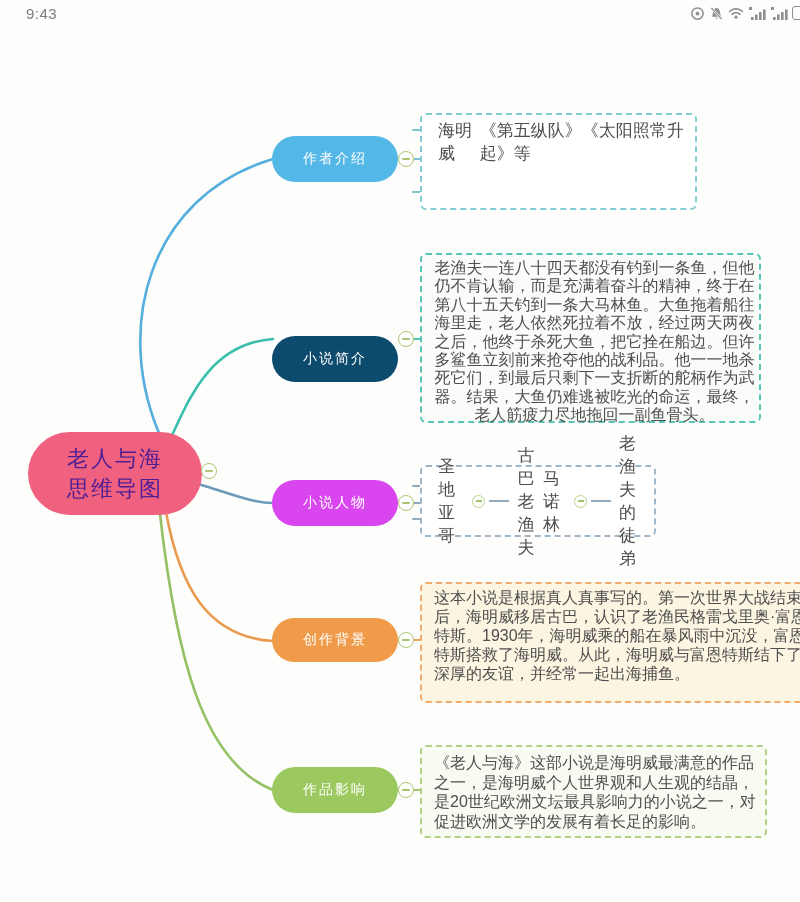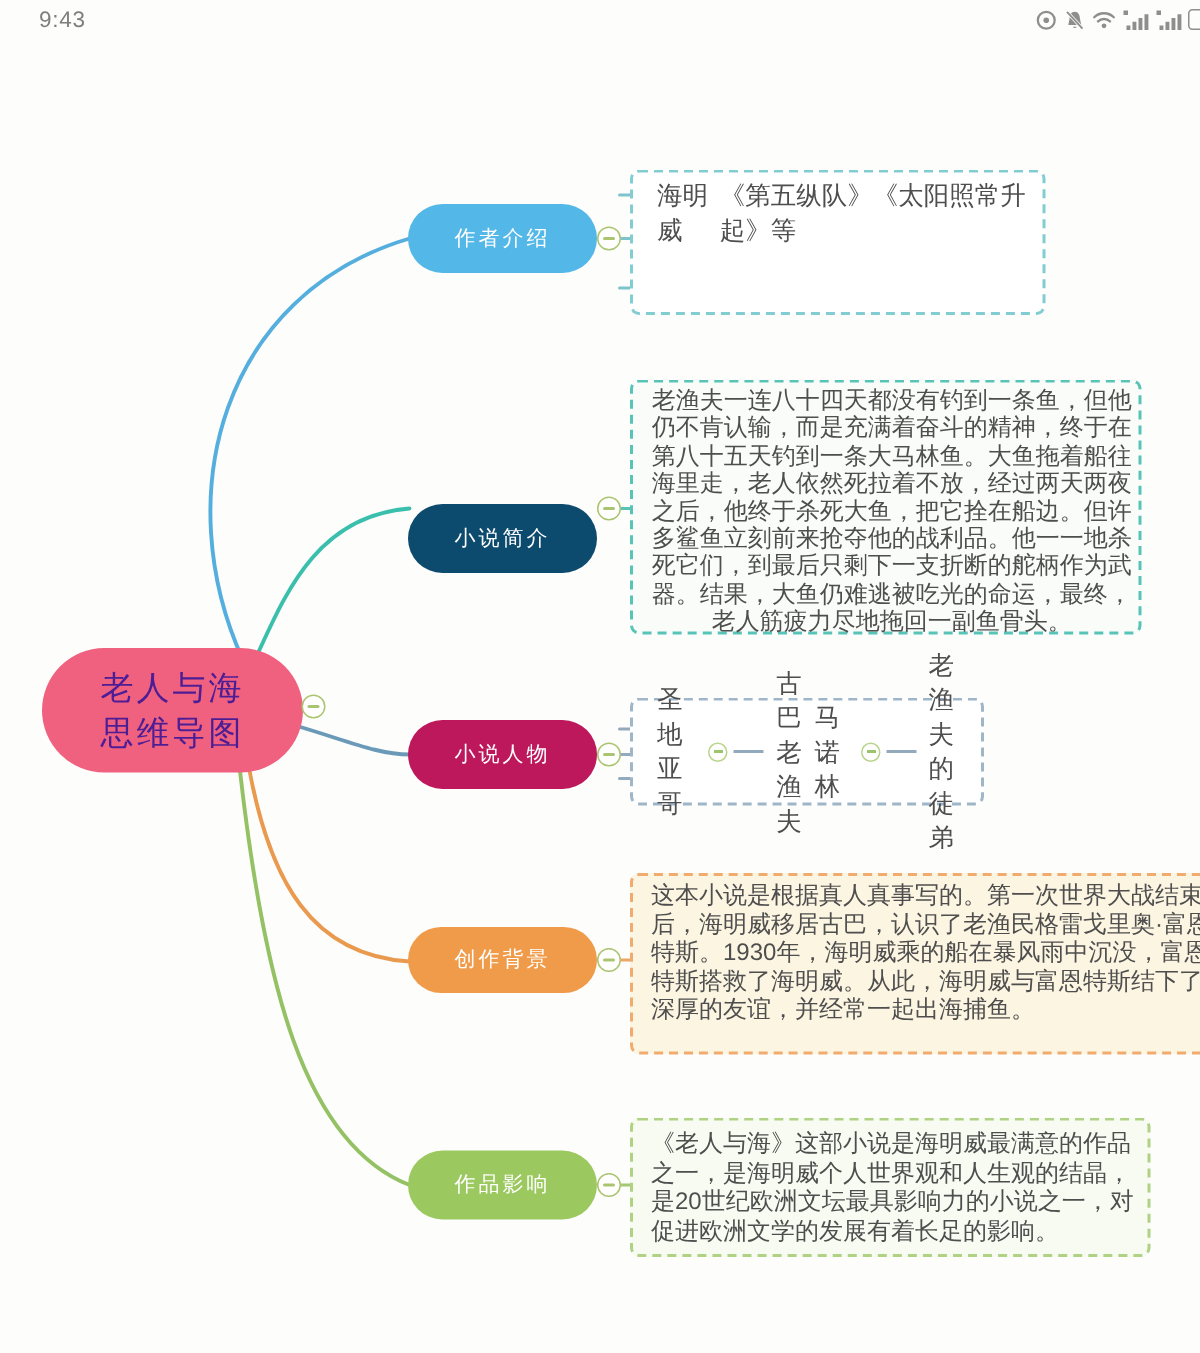--- a/index.html
+++ b/index.html
@@ -36,21 +36,21 @@
     font-size:22px;line-height:30px;letter-spacing:2px;font-weight:500;
   }
   
   .pill{
     position:absolute;left:272px;width:126px;height:46px;border-radius:23px;z-index:2;
     display:flex;align-items:center;justify-content:center;
     color:#fff;font-size:14px;letter-spacing:2px;font-weight:500;
   }
   #pill0{top:136px;background:#53B7E7;}
   #pill1{top:336px;background:#0c4a6e;}
-  #pill2{top:480px;background:#be185d;}
+  #pill2{top:480px;background:#d946ef;}
   #pill3{top:618px;background:#F09B49;height:44px;}
   #pill4{top:767px;background:#9CC95F;}
   
   .collapse{
     position:absolute;width:16px;height:16px;border-radius:50%;
     background:#fff;border:1.5px solid #ABC46F;box-sizing:border-box;z-index:3;
     display:flex;align-items:center;justify-content:center;
   }
   .collapse .minus{width:8px;height:2px;background:#ABC46F;border-radius:1px;}
   #col-root{left:201px;top:463px;}

